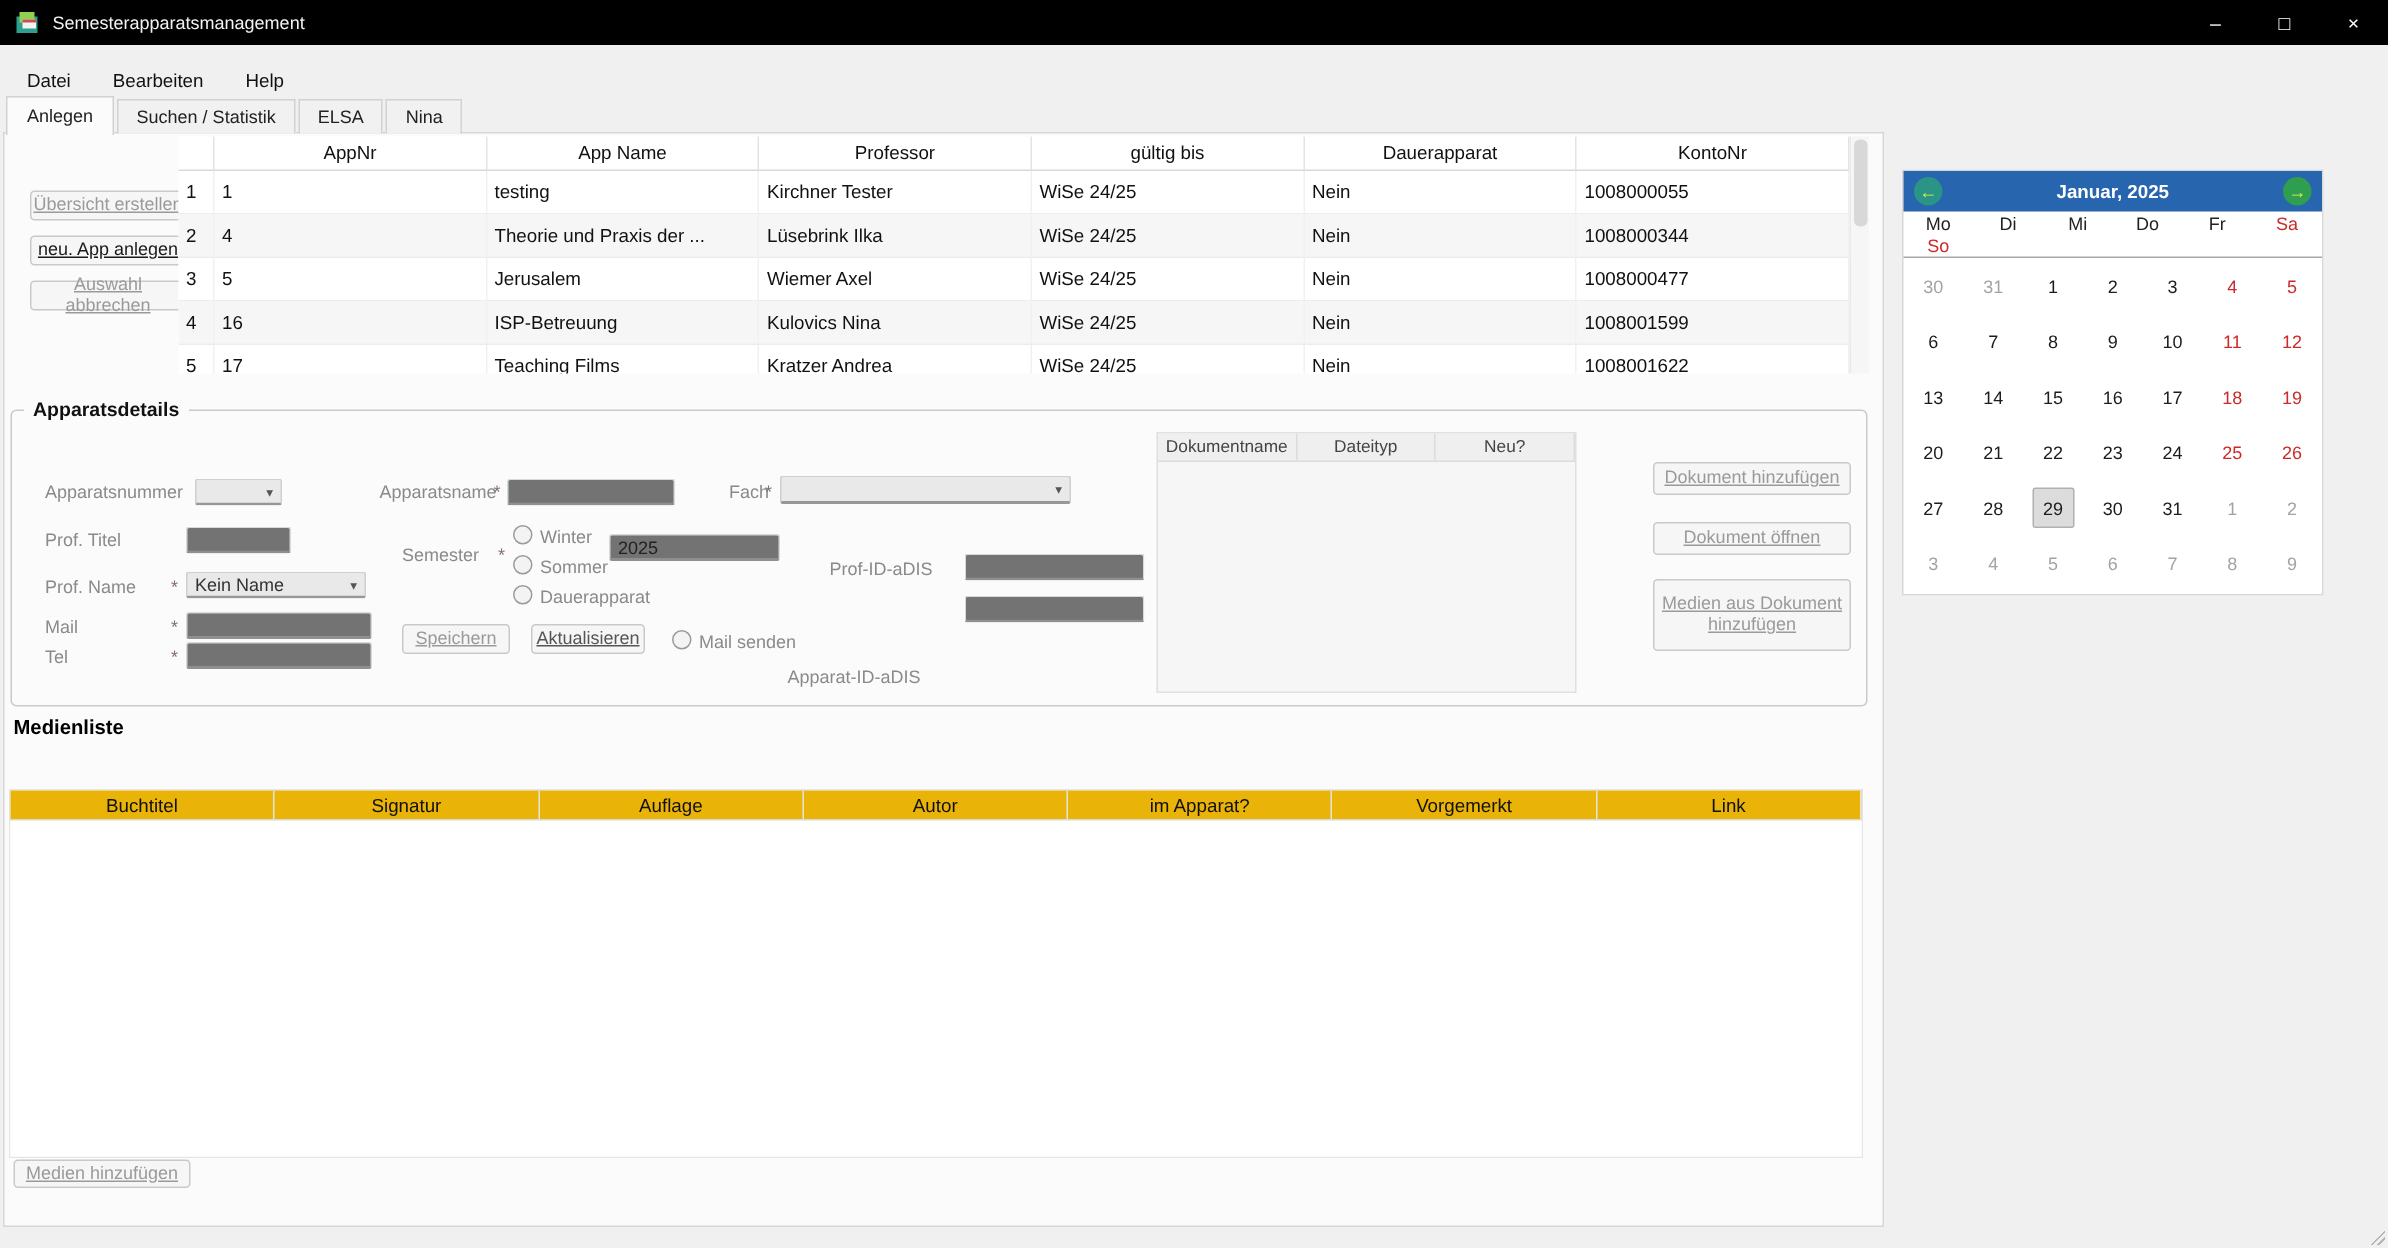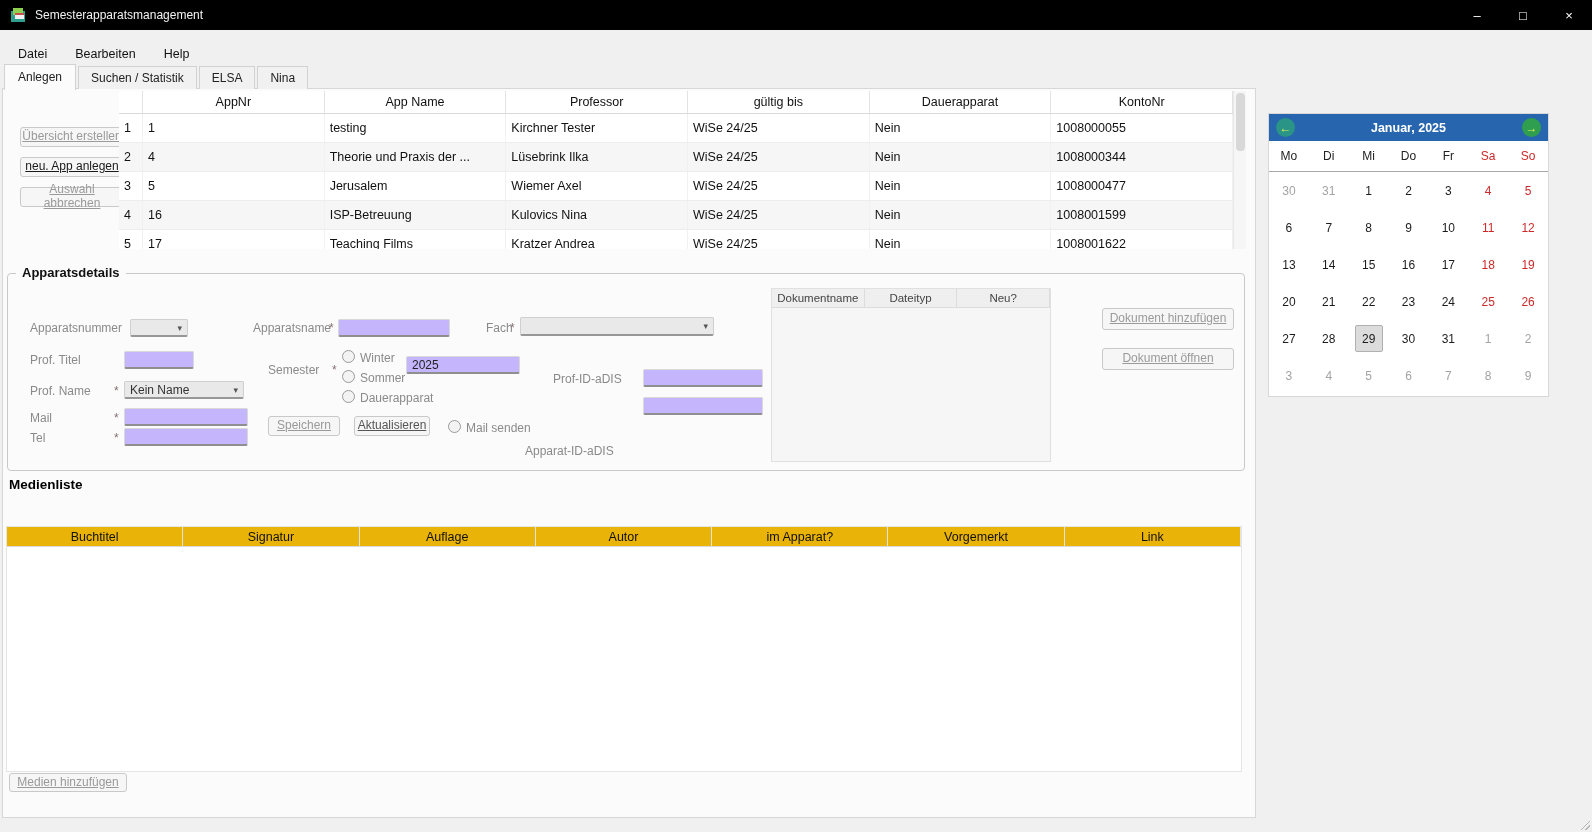--- a/index.html
+++ b/index.html
@@ -39,21 +39,21 @@
   .grid-body .tr:nth-of-type(even) { background:#f6f6f6; }
   .td { display:flex; align-items:center; padding-left:5px; font-size:12.5px; border-right:1px solid #f1f1f1; color:#111; overflow:hidden; white-space:nowrap; }
   .scrollbar { position:absolute; left:1230px; top:2px; width:13px; height:158px; background:#f6f6f6; border-left:1px solid #e8e8e8; }
   .scroll-thumb { position:absolute; left:2px; top:2px; width:9px; height:58px; background:#d8d8d8; border-radius:4px; }
 
   
   .groupbox { position:absolute; left:4px; top:184px; width:1238px; height:198px; border:1px solid #c9c9c9; border-radius:4px; }
   .legend { position:absolute; left:8px; top:-9px; background:#fbfbfb; padding:0 6px; font-weight:bold; font-size:13px; color:#111; }
   .flabel { position:absolute; color:#8a8a8a; font-size:12px; white-space:nowrap; }
   .req { position:absolute; color:#857070; font-size:12px; }
-  .tfield { position:absolute; background:#c4b5fd; border:1px solid #d9d9d9; border-bottom:2px solid #8f8f8f; border-radius:2px; font-family:"Liberation Sans",sans-serif; font-size:12px; padding:0 5px; color:#222; outline:none; }
+  .tfield { position:absolute; background:#737373; border:1px solid #d9d9d9; border-bottom:2px solid #8f8f8f; border-radius:2px; font-family:"Liberation Sans",sans-serif; font-size:12px; padding:0 5px; color:#222; outline:none; }
   .combo { position:absolute; background:#e9e9e9; border:1px solid #cfcfcf; border-bottom:2px solid #979797; border-radius:2px; display:flex; align-items:center; padding:0 5px; color:#333; font-size:12px; }
   .combo .arrow { margin-left:auto; color:#555; font-size:9px; padding-left:4px; }
   .radio { position:absolute; width:13px; height:13px; border:1px solid #9a9a9a; border-radius:50%; background:#f3f3f3; }
   .rlabel { position:absolute; color:#8a8a8a; font-size:12px; white-space:nowrap; }
 
   
   .doc-table { position:absolute; left:763px; top:14px; width:280px; height:174px; background:#f6f6f6; border:1px solid #e0e0e0; }
   .doc-header { display:grid; grid-template-columns:repeat(3,1fr); height:19px; background:#efefef; border-bottom:1px solid #dcdcdc; }
   .dh-cell { display:flex; align-items:center; justify-content:center; font-size:11.5px; color:#444; border-right:1px solid #dcdcdc; }
   .doc-body { height:153px; }
@@ -66,21 +66,21 @@
   .mh-cell { display:flex; align-items:center; justify-content:center; font-size:12.5px; border-right:1px solid #e3e3e3; color:#111; }
   .media-body { height:224px; background:#fff; }
   .add-media-btn { position:absolute; left:6px; top:684px; width:118px; height:19px; }
 
   
   .calendar { position:absolute; left:1268px; top:113px; width:281px; height:284px; background:#fff; border:1px solid #d8d8d8; }
   .cal-header { height:27px; background:#2765ae; display:flex; align-items:center; justify-content:center; color:#fff; font-weight:bold; font-size:12.5px; position:relative; }
   .cal-nav { position:absolute; top:4px; width:19px; height:19px; border-radius:50%; display:flex; align-items:center; justify-content:center; font-size:12px; font-weight:bold; color:#d8ef52; cursor:default; }
   .cal-nav.prev { left:7px; background:#2a9486; }
   .cal-nav.next { right:7px; background:#2f9f4f; }
-  .cal-daynames { display:grid; grid-template-columns:repeat(7,1fr); height:31px; border-bottom:1px solid #a8a8a8; }
+  .cal-daynames { display:grid; grid-template-columns:repeat(6,1fr); height:31px; border-bottom:1px solid #a8a8a8; }
   .cal-dayname { display:flex; align-items:center; justify-content:center; font-size:12px; color:#222; }
   .cal-dayname.weekend { color:#cc2a2a; }
   .cal-grid { display:grid; grid-template-columns:repeat(7,1fr); grid-auto-rows:37px; }
   .cal-cell { display:flex; align-items:center; justify-content:center; font-size:12px; color:#1c1c1c; cursor:default; }
   .cal-cell.muted { color:#a3a3a3; }
   .cal-cell.weekend { color:#cc2a2a; }
   .cal-cell.today { background:#dcdcdc; border:1px solid #b0b0b0; border-radius:2px; margin:5px 6px; }
 
   .grip { position:absolute; right:2px; bottom:2px; width:11px; height:11px;
           background:linear-gradient(135deg,transparent 55%,#b5b5b5 55%,#b5b5b5 63%,transparent 63%,transparent 74%,#b5b5b5 74%,#b5b5b5 82%,transparent 82%); }
@@ -263,20 +263,21 @@
 
           <div class="dh-cell">Dateityp</div>
 
           <div class="dh-cell">Neu?</div>
         </div>
       <div class="doc-body"></div>
     </div>
 
     <div class="btn doc-btn" style="top:34px; height:22px;">Dokument hinzufügen</div>
     <div class="btn doc-btn" style="top:74px; height:22px;">Dokument öffnen</div>
+    <div class="btn doc-btn" style="top:112px; height:48px; padding:4px;">Medien aus Dokument hinzufügen</div>
   </div>
 
   <div class="media-title">Medienliste</div>
 
   <div class="media-table">
     <div class="media-header">
 
         <div class="mh-cell">Buchtitel</div>
 
         <div class="mh-cell">Signatur</div>

